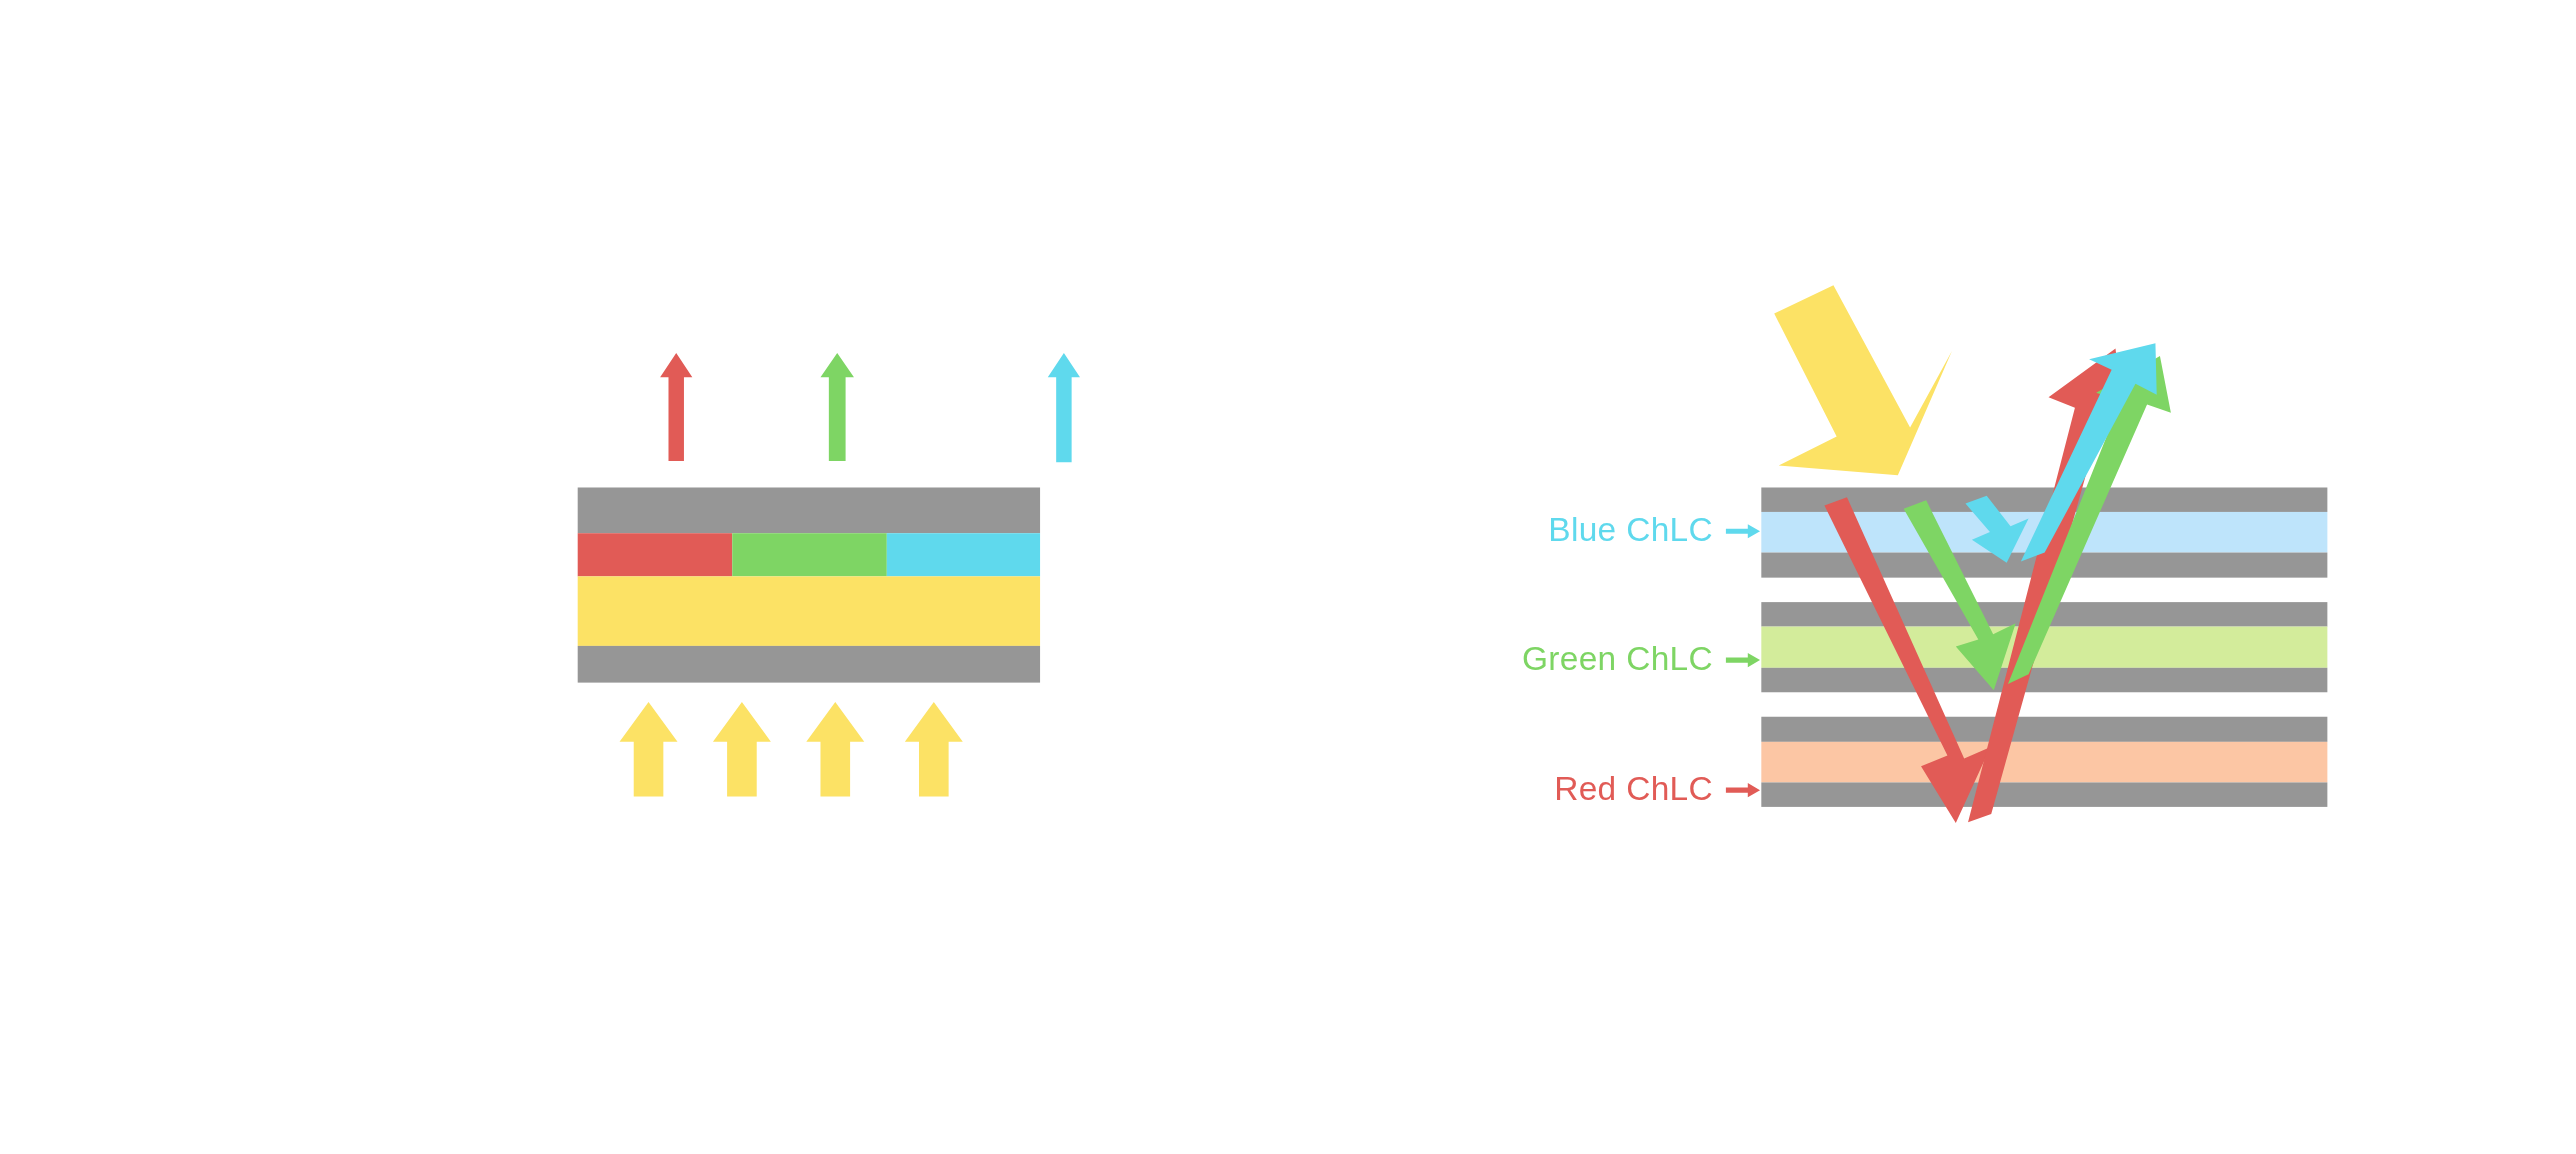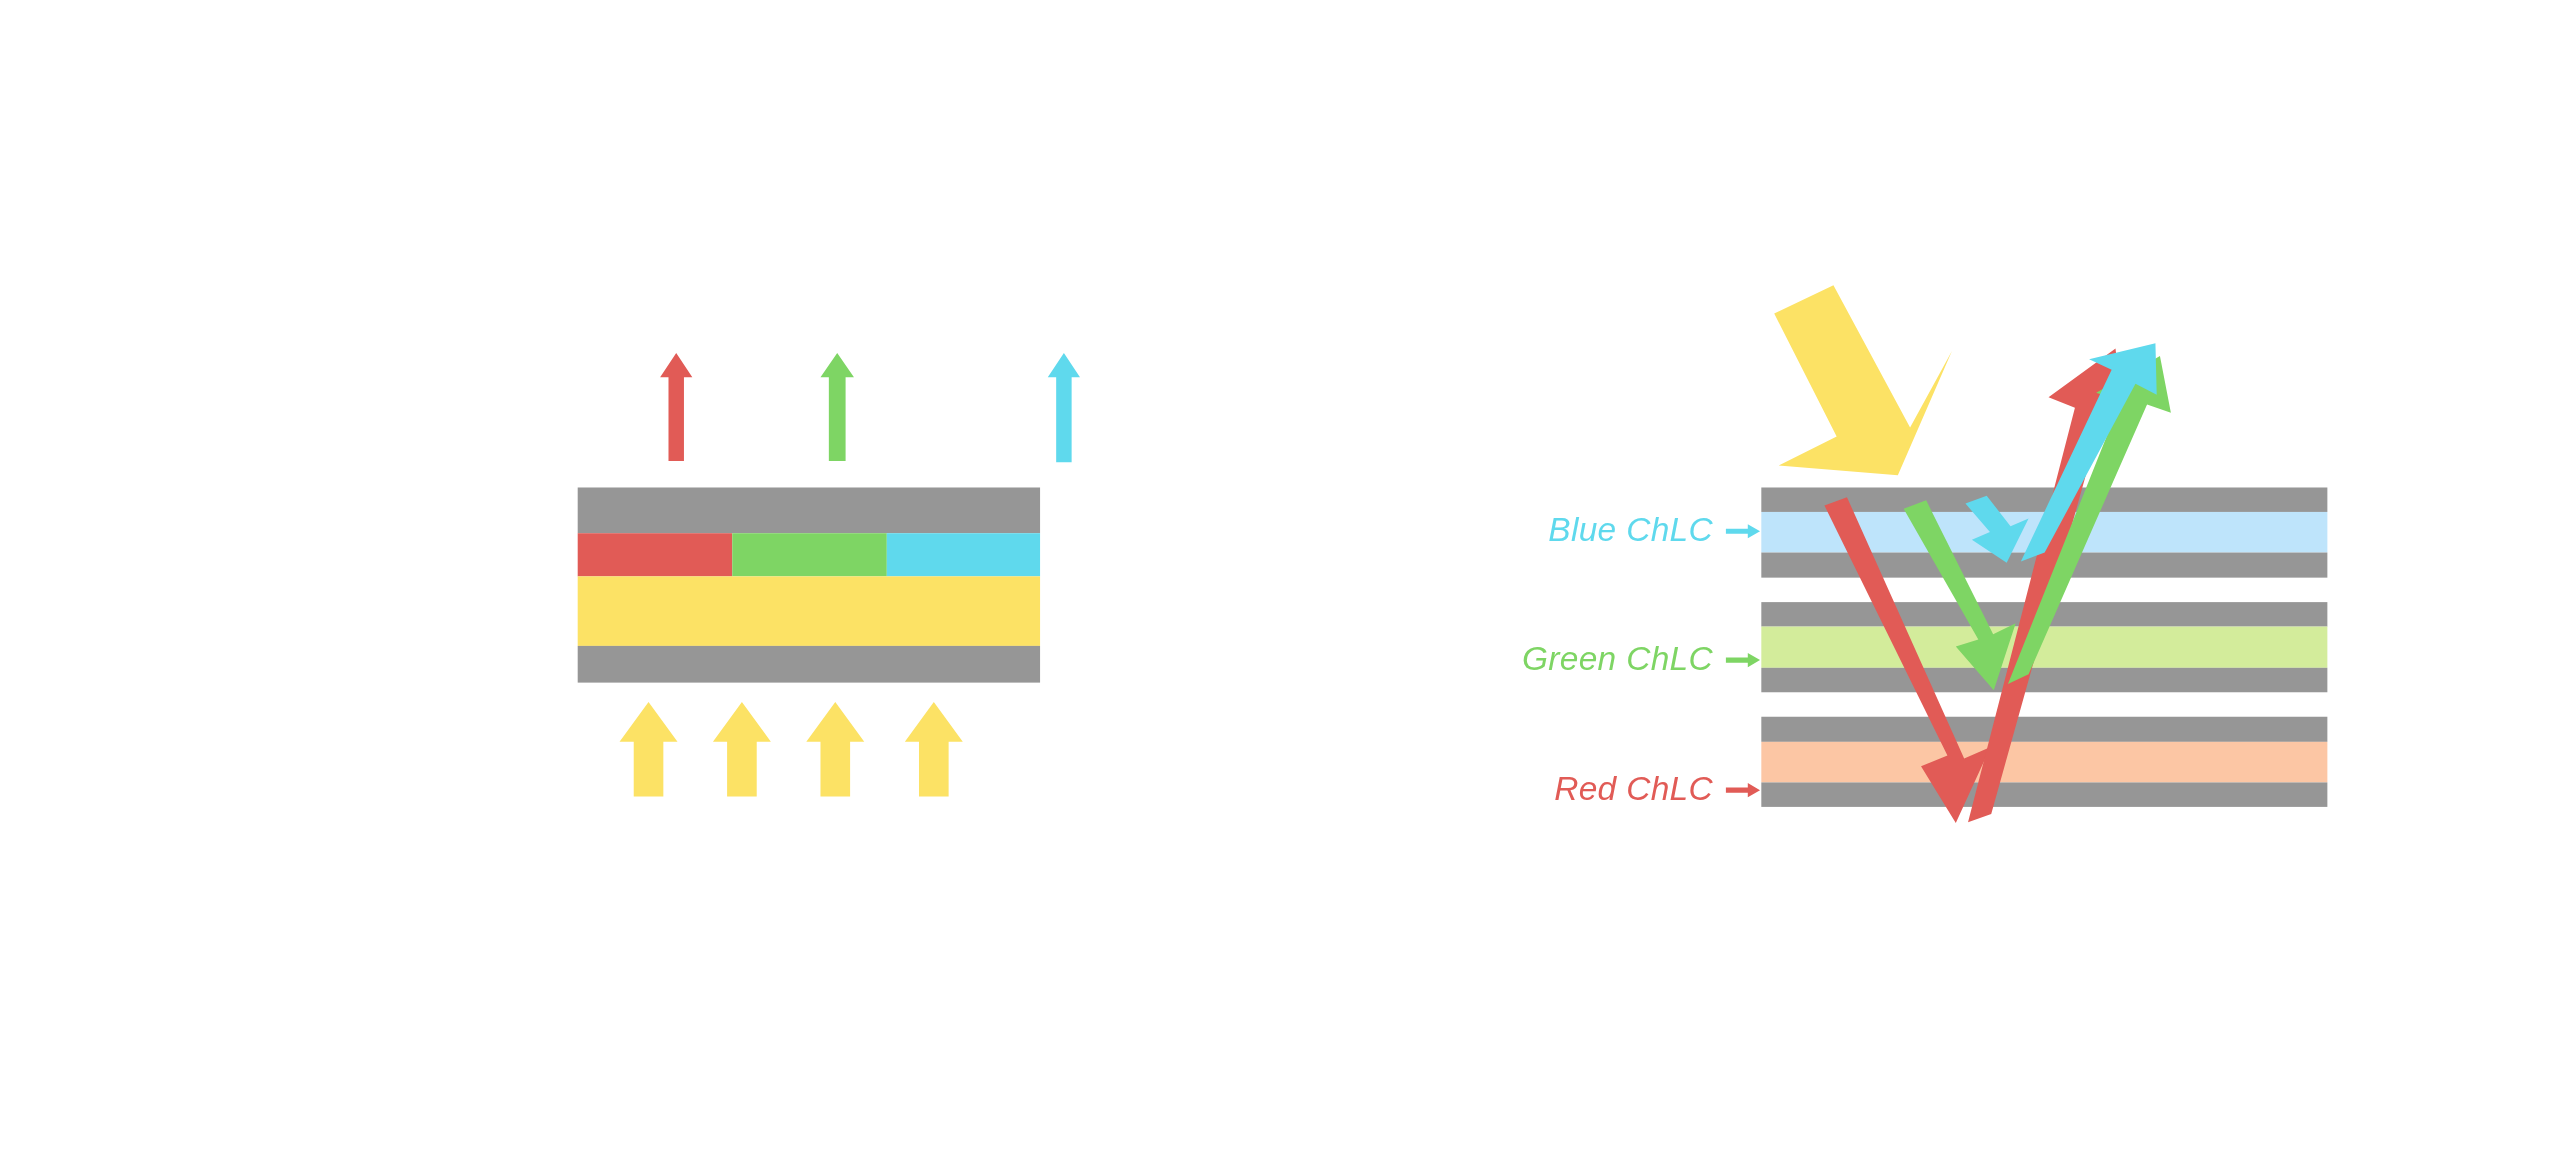--- a/index.html
+++ b/index.html
@@ -2,21 +2,21 @@
 <html style="font-size:10.3px"><head>
 <meta charset="utf-8">
 <title>ChLC Stack Diagram</title>
 <style>
   html,body{margin:0;padding:0;background:#ffffff;}
   body{
     width:2576px;height:1154px;
     font-family:"Liberation Sans","DejaVu Sans",sans-serif;
     overflow:hidden;position:relative;
   }
-  #stage{position:absolute;left:0;top:0;width:2576px;height:1154px;font-style:italic;}
+  #stage{position:absolute;left:0;top:0;width:2576px;height:1154px;}
   #stage svg{display:block;width:2576px;height:1154px;}
   .lbl{
     font-family:"Liberation Sans","DejaVu Sans",sans-serif;
     font-size:52px;font-weight:400;letter-spacing:0.5px;
   }
 </style>
 </head>
 <body>
 
 <div id="stage">

